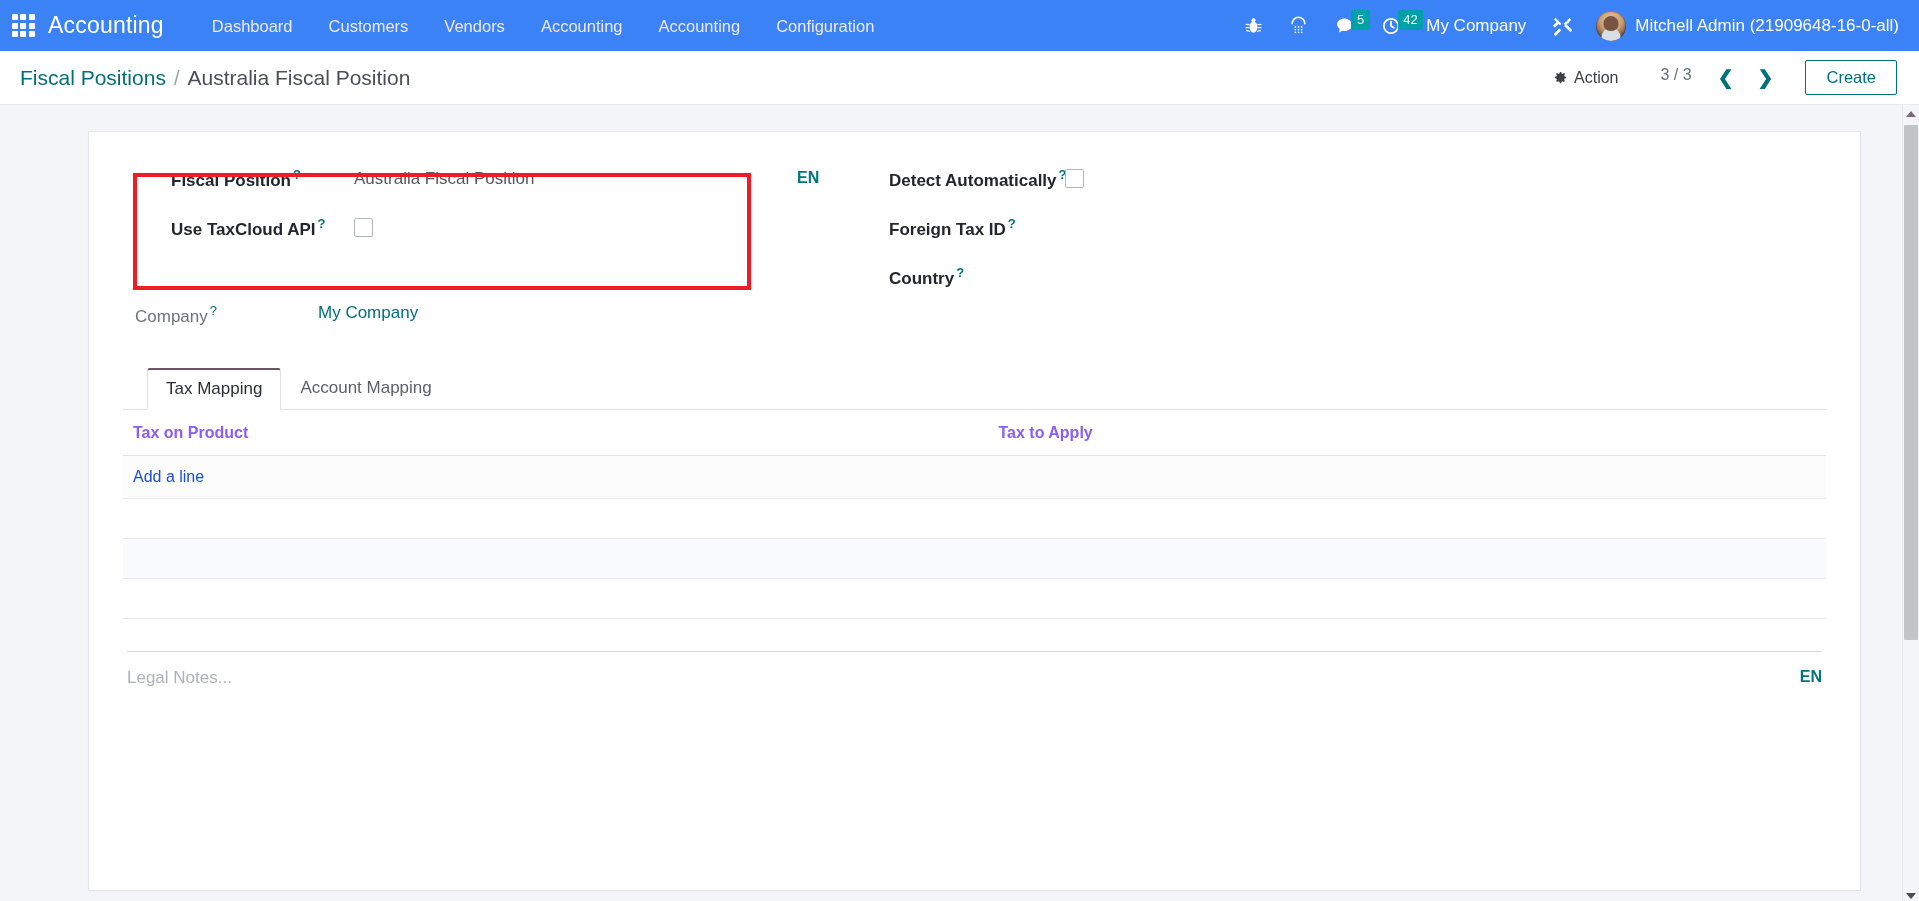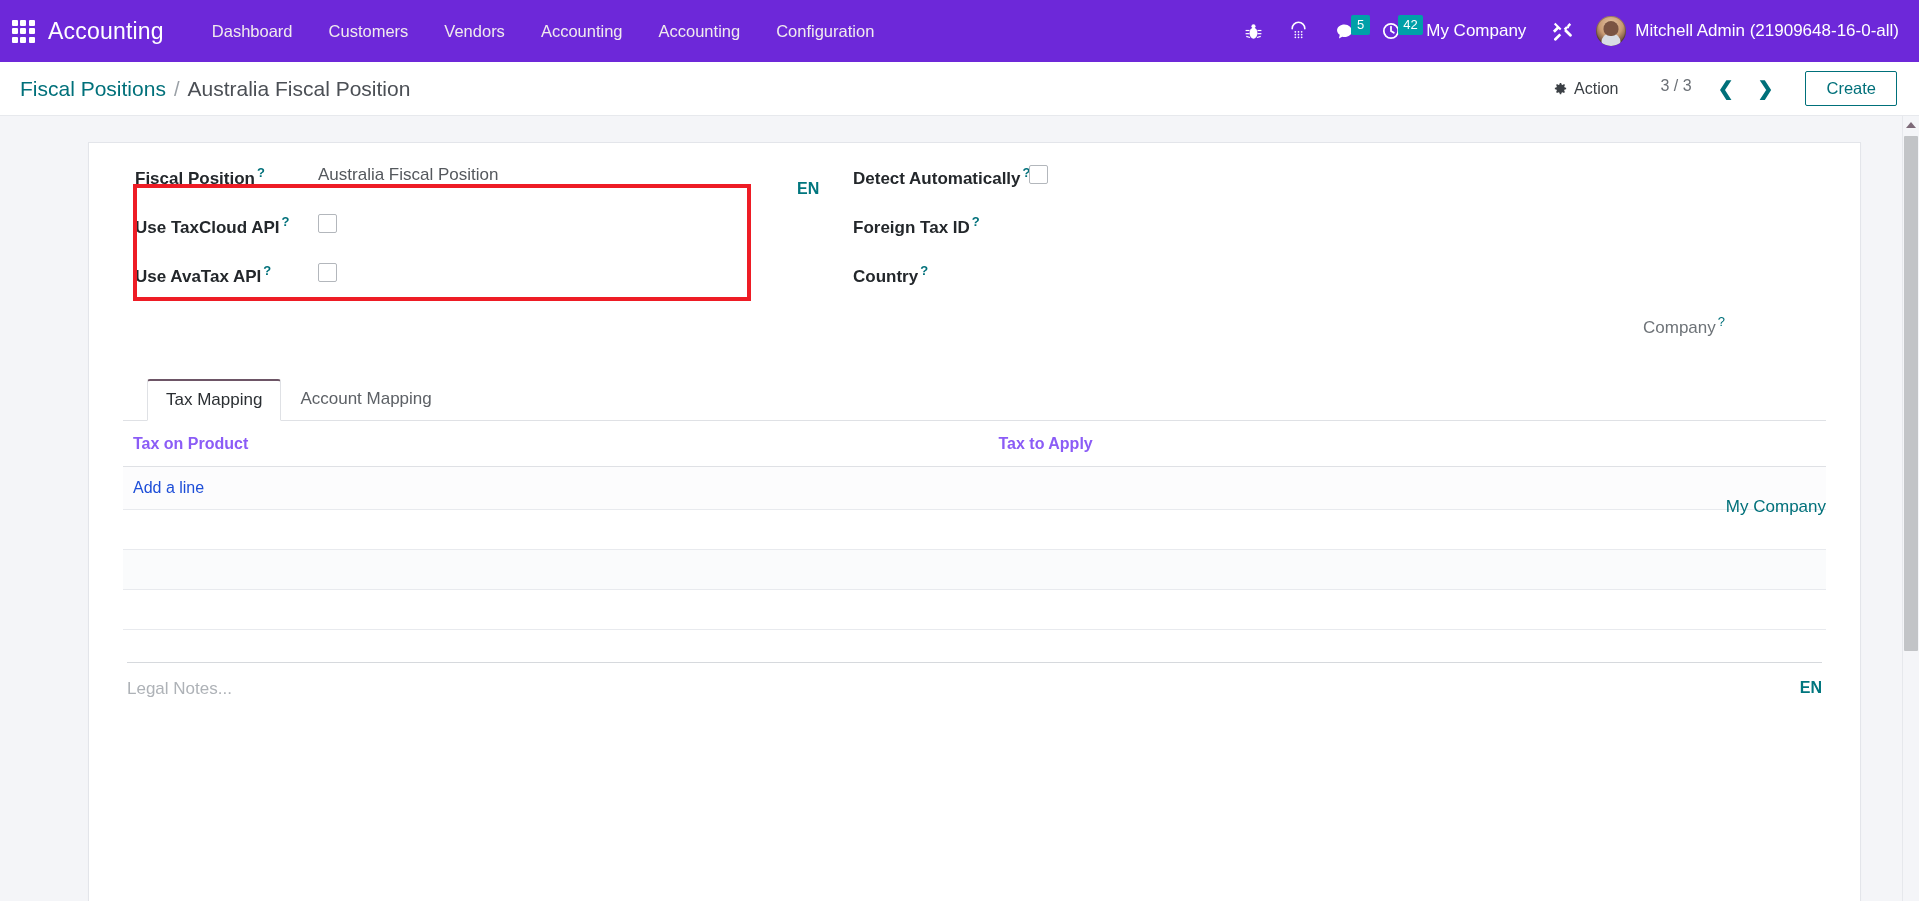--- a/index.html
+++ b/index.html
@@ -7,22 +7,22 @@
   html, body {
     margin: 0; padding: 0;
     width: 1919px; height: 901px;
     overflow: hidden;
     font-family: "Liberation Sans", sans-serif;
     background: #ffffff;
   }
 
   
   .navbar {
-    height: 62px;
-    background: #6d28d9;
+    height: 51px;
+    background: #3b82f6;
     display: flex;
     align-items: center;
     padding: 0 14px 0 10px;
     color: #ffffff;
     position: relative;
     z-index: 20;
   }
   .apps-grid {
     width: 26px; height: 26px;
     display: grid;
@@ -217,21 +217,21 @@
 
   .red-box {
     position:absolute;
     left: 10px; top: 19px;
     width: 618px; height: 117px;
     border: 4px solid #ee1c25;
     pointer-events:none;
     z-index: 5;
   }
 
-  .f-row { display:flex; align-items:flex-start; height:49px; }
+  .f-row { display:flex; align-items:center; height:49px;margin-left:36px; }
   .f-label {
     width: 183px;
     flex: 0 0 183px;
     font-size:17px;
     color:#23272b;
     font-weight:700;
     white-space:nowrap;
   }
   .f-label.light { font-weight:400; color:#6e7378; }
   .f-help {
@@ -264,21 +264,21 @@
   }
   .rlabel {
     width: 176px;
     flex: 0 0 176px;
     font-size:17px;
     font-weight:700;
     color:#23272b;
     white-space:nowrap;
   }
 
-  .company-row { display:flex; align-items:flex-end; height:49px; padding-left:12px; margin-top: 2px; flex-direction: column;}
+  .company-row { display:flex; align-items:flex-start; height:49px; padding-left:12px; margin-top: 2px;}
 
   
   .notebook { margin-top: 16px; }
   .tabs {
     display:flex;
     border-bottom:1px solid #dfe1e5;
     padding-left: 24px;
     text-align: center;
   }
   .tab {
@@ -517,26 +517,20 @@
             <div class="f-value">Australia Fiscal Position</div>
           </div>
 
           <div class="f-row">
             <div class="f-label">
               <span>Use TaxCloud API</span><span class="f-help">?</span>
             </div>
             <div class="cbox"></div>
           </div>
 
-          <div class="f-row">
-            <div class="f-label">
-              <span>Use AvaTax API</span><span class="f-help">?</span>
-            </div>
-            <div class="cbox"></div>
-          </div>
         </div>
 
         <div class="col-right">
           <div class="lang-tag">EN</div>
           <div style="flex:1">
             <div class="f-row">
               <div class="rlabel">
                 <span>Detect Automatically</span><span class="f-help">?</span>
               </div>
               <div class="cbox"></div>

